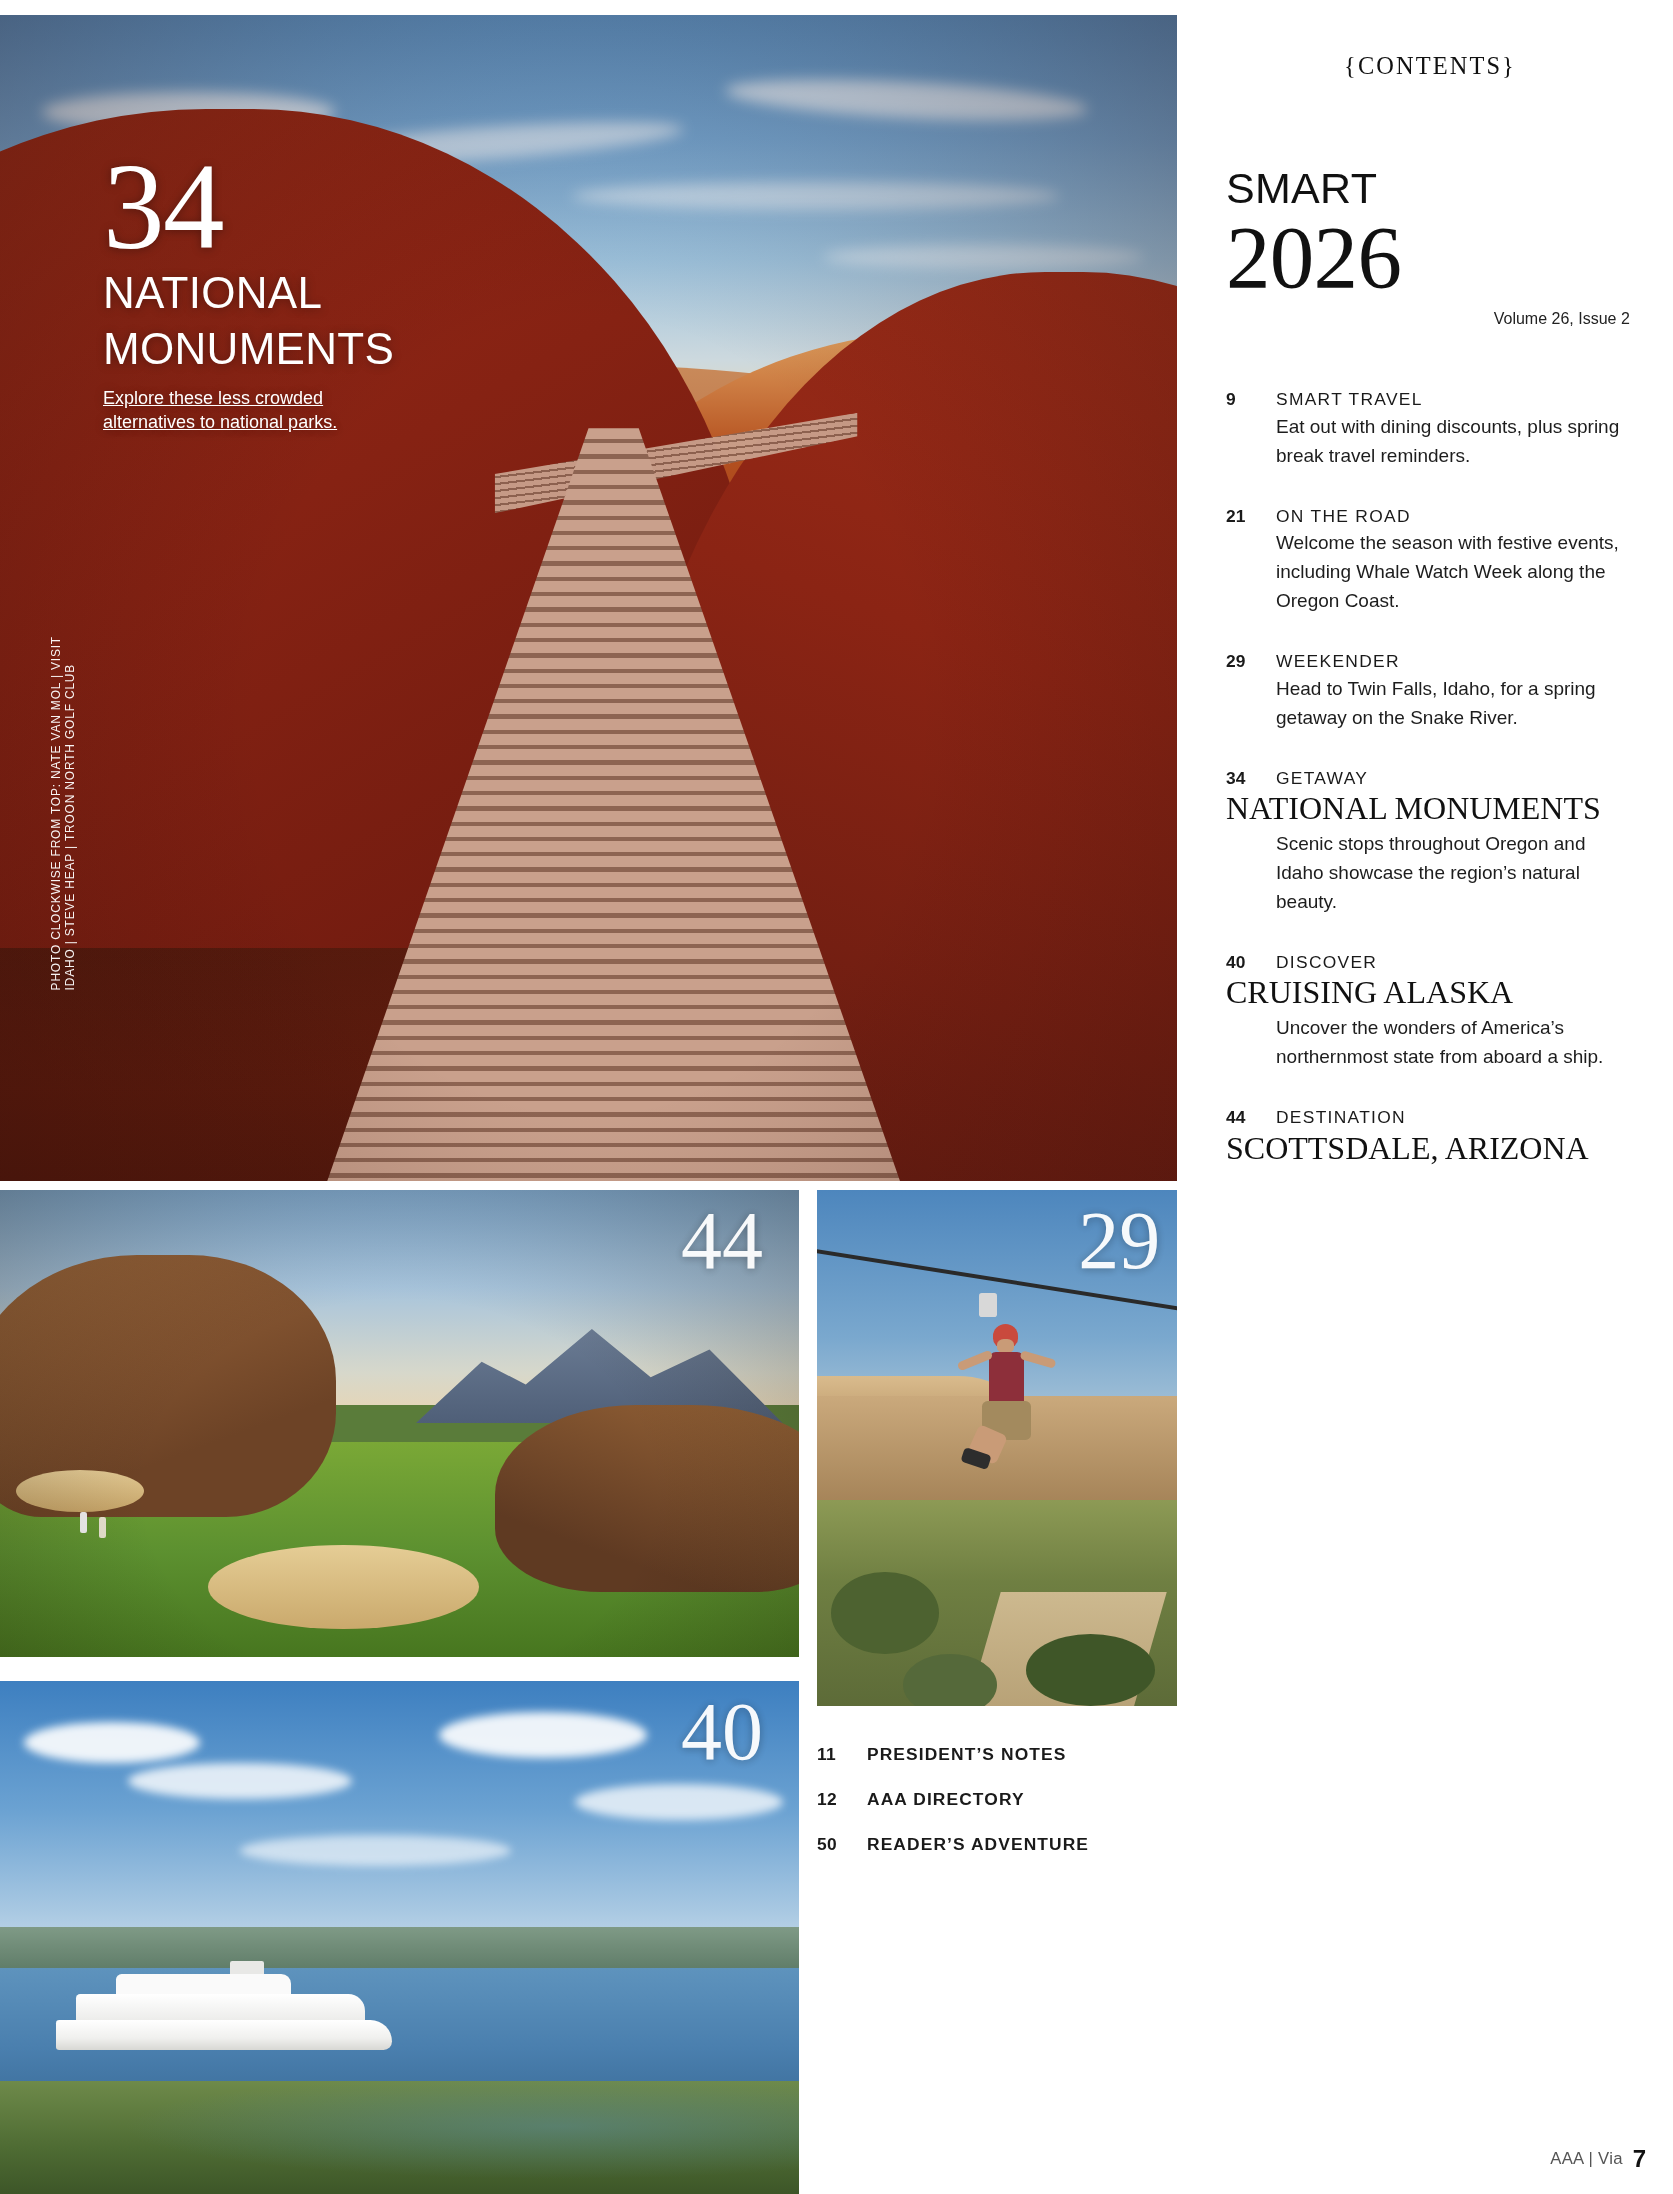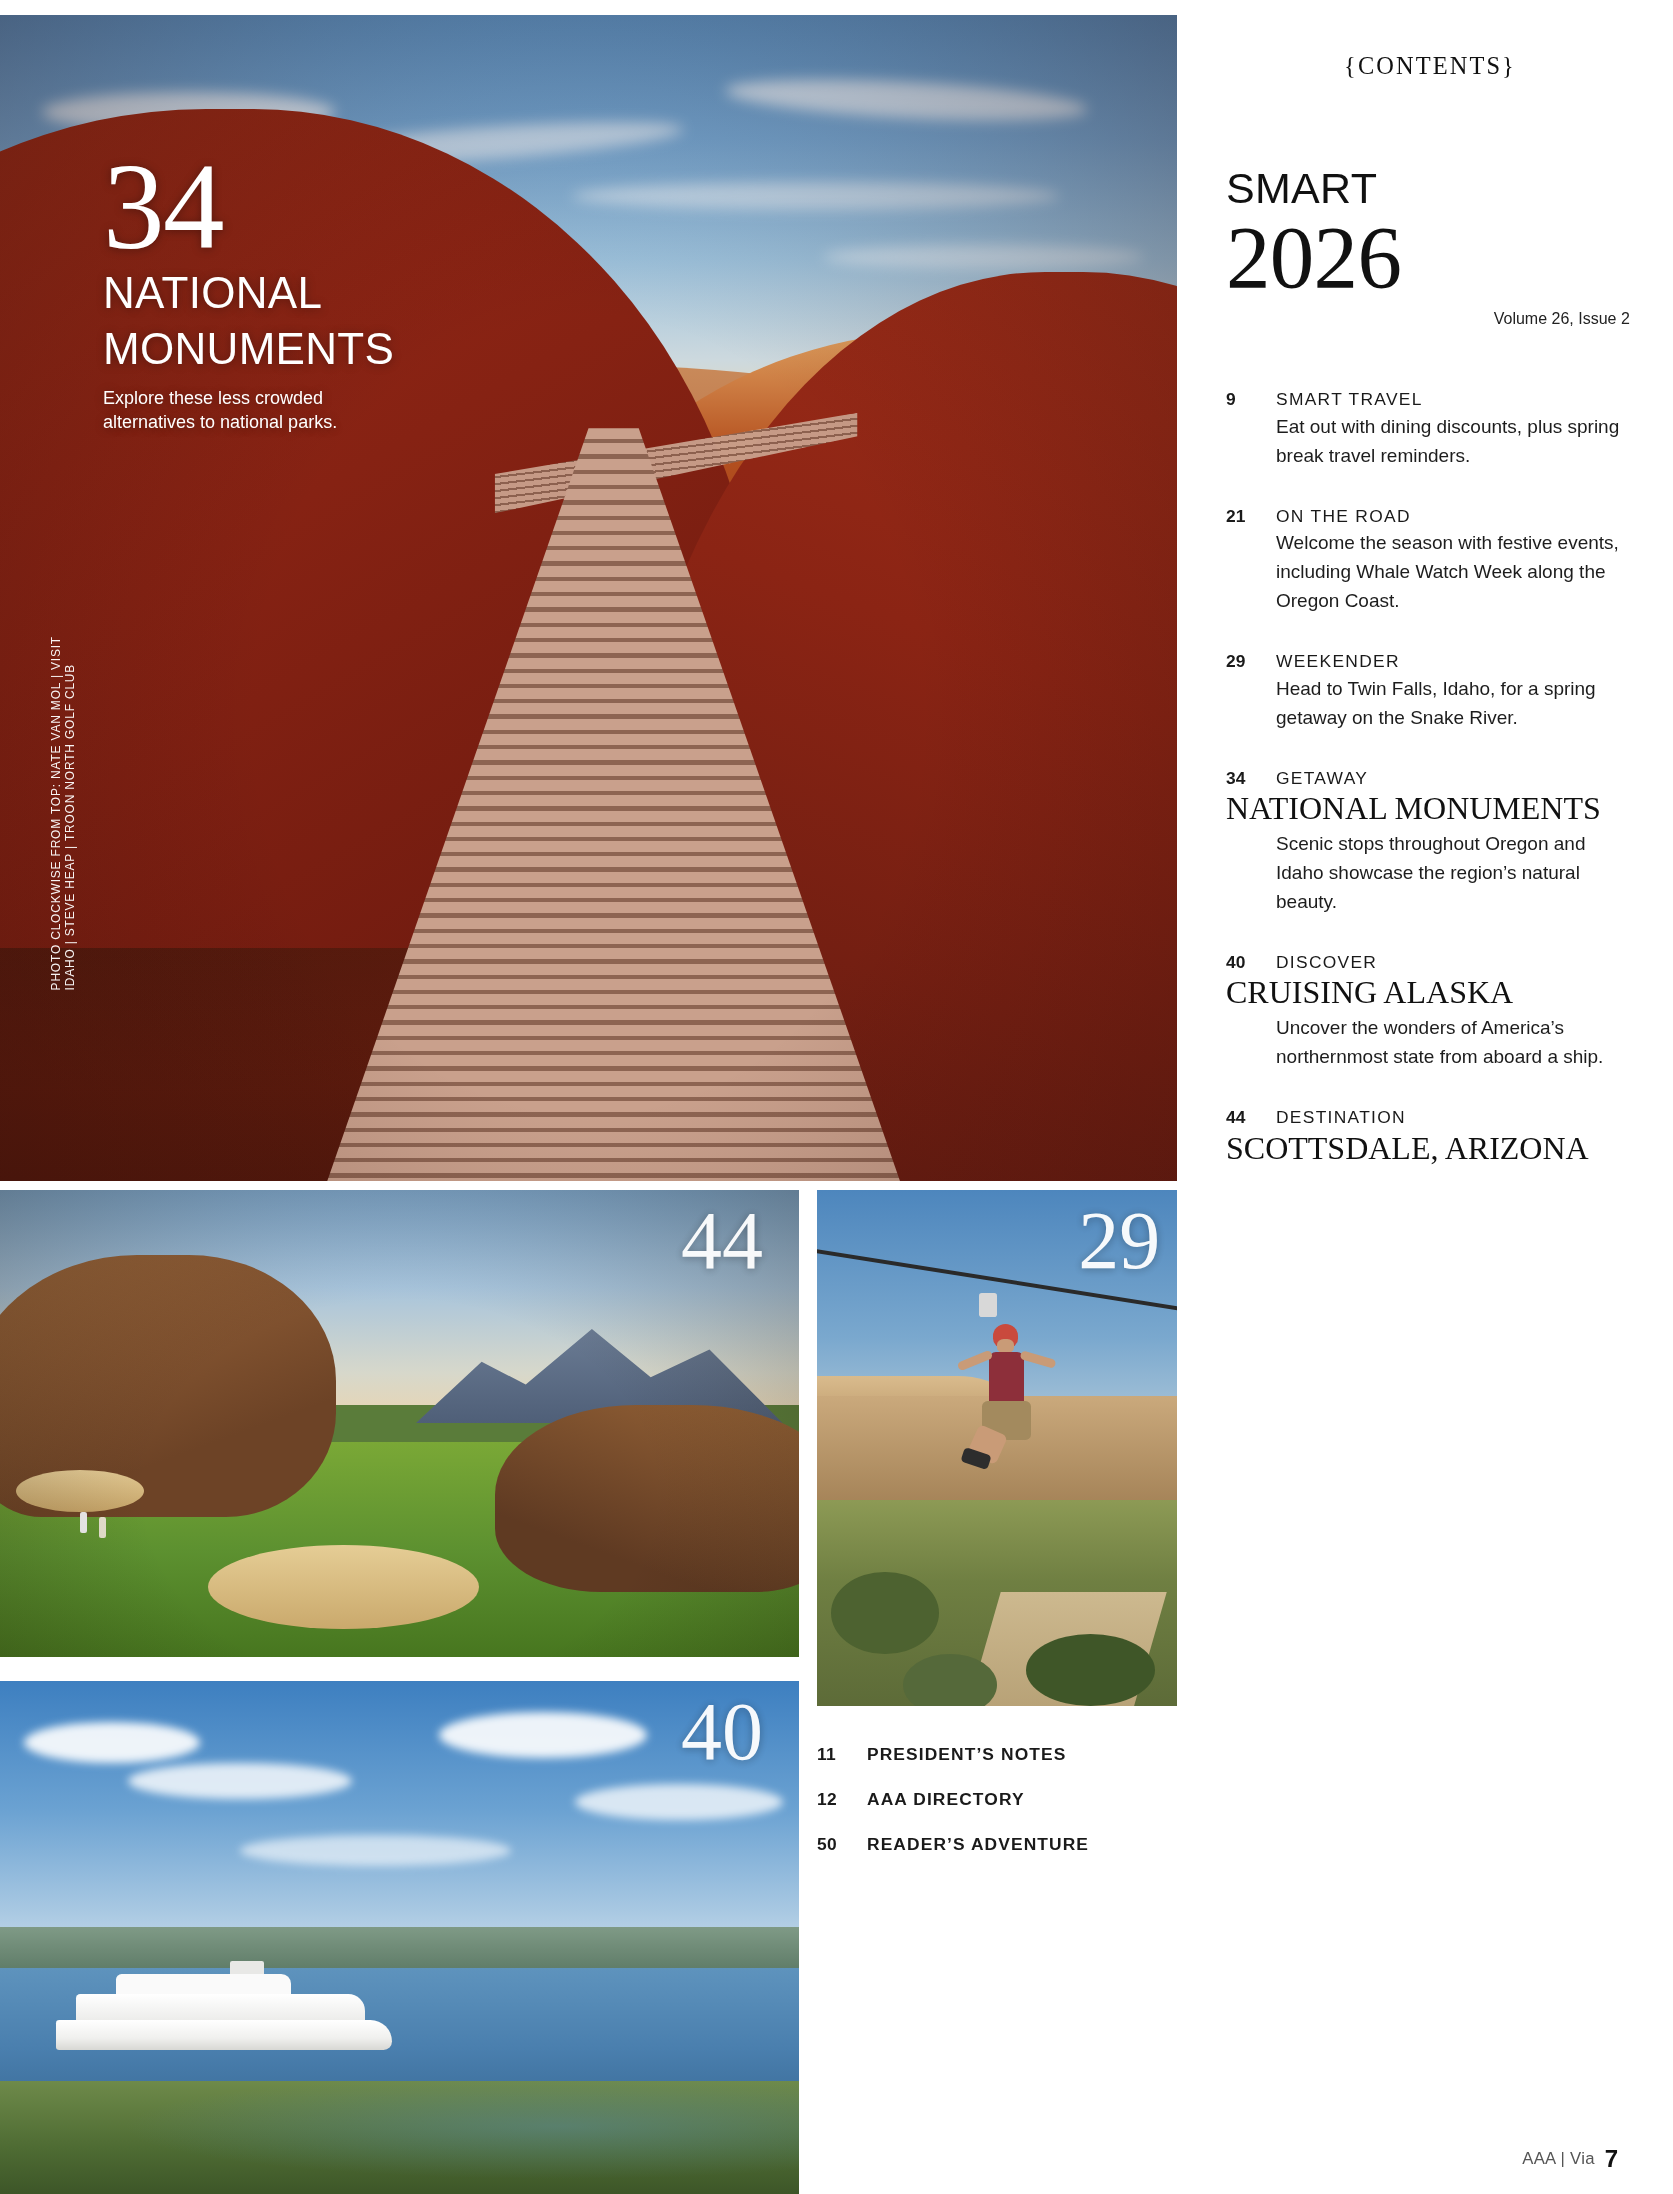--- a/index.html
+++ b/index.html
@@ -106,21 +106,21 @@
     font-family: "Liberation Serif", serif;
     font-size: 123px; line-height: .86; font-weight: 400;
     letter-spacing: -1.4px;
   }
   .hero-title {
     font-size: 44px; line-height: 1.06; font-weight: 300;
     letter-spacing: 0.3px; margin-top: 9.8px;
   }
   .hero-sub {
     font-size: 18px; line-height: 1.38; font-weight: 400;
-    margin-top: 12.6px; max-width: 328px;
+    margin-top: 12.6px; max-width: 328px; text-decoration: underline;
   }
   .photo-credit {
     position: absolute; left: 49px; top: 621px;
     color: #fff; font-size: 12px; letter-spacing: 0.8px;
     writing-mode: vertical-rl; transform: rotate(180deg);
     opacity: .95;
   }
   .photo-credit span { display: block; }
 
   
@@ -335,21 +335,21 @@
     font-family: Liberation Serif, serif;
     font-size: 32px; line-height: 1.12; color: #111;
     margin-top: 2.8px;
   }
   .toc-desc {
     font-size: 19px; line-height: 1.52; color: #1d1d1d;
     margin-left: 50px; margin-top: 2.8px;
   }
 
   .footer {
-    position: absolute; right: 56px; bottom: 25px;
+    position: absolute; right: 28px; bottom: 25px;
     display: flex; align-items: flex-end; gap: 9.8px;
   }
   .footer-brand { font-size: 16.7px; color: #555; letter-spacing: 0.3px; }
   .footer-page { font-size: 24px; font-weight: 700; color: #111; line-height: .85; }
 </style>
 </head>
 <body>
 
 <div class="page">
 

